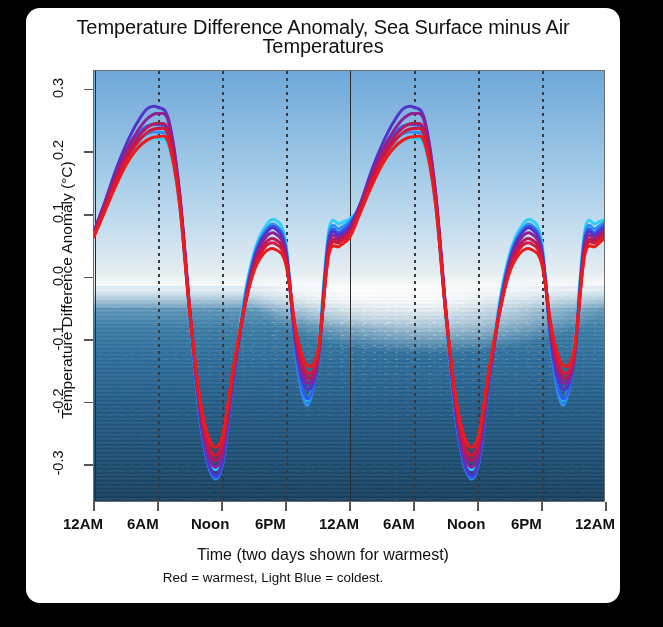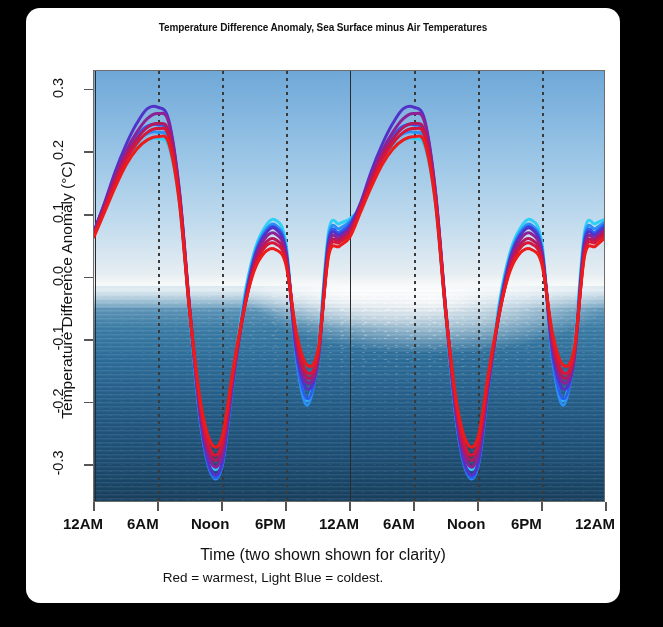--- a/index.html
+++ b/index.html
@@ -32,22 +32,22 @@
   }
 
   
   #title-block {
     position: absolute;
     left: 26px;
     top: 18px;
     width: 594px;
     text-align: center;
     color: #111111;
-    font-weight: bold;
-    font-size: 10px;
+    font-weight: normal;
+    font-size: 20px;
     line-height: 19px;
     letter-spacing: -0.1px;
   }
 
   
   #plot-frame {
     position: absolute;
     left: 93px;
     top: 70px;
     width: 512px;
@@ -290,14 +290,14 @@
     <div class="xlabel-item" style="left: 319px;">12AM</div>
     <div class="xtick" style="left: 413px;"></div>
     <div class="xlabel-item" style="left: 383px;">6AM</div>
     <div class="xtick" style="left: 477px;"></div>
     <div class="xlabel-item" style="left: 447px;">Noon</div>
     <div class="xtick" style="left: 541px;"></div>
     <div class="xlabel-item" style="left: 511px;">6PM</div>
     <div class="xtick" style="left: 605px;"></div>
     <div class="xlabel-item" style="left: 575px;">12AM</div>
   </div>
-<div id="x-axis-title">Time (two shown shown for clarity)</div>
+<div id="x-axis-title">Time (two days shown for warmest)</div>
 <div id="caption">Red = warmest, Light Blue = coldest.</div>
 
 </body></html>

